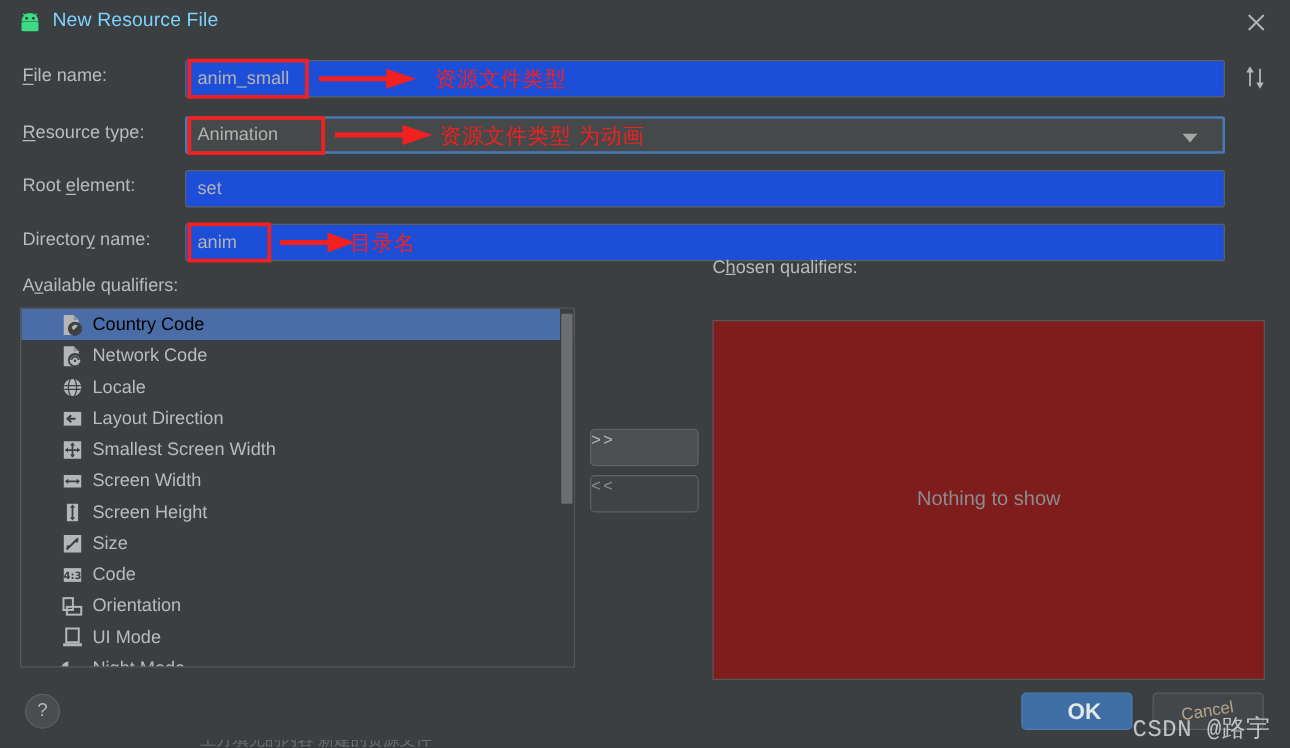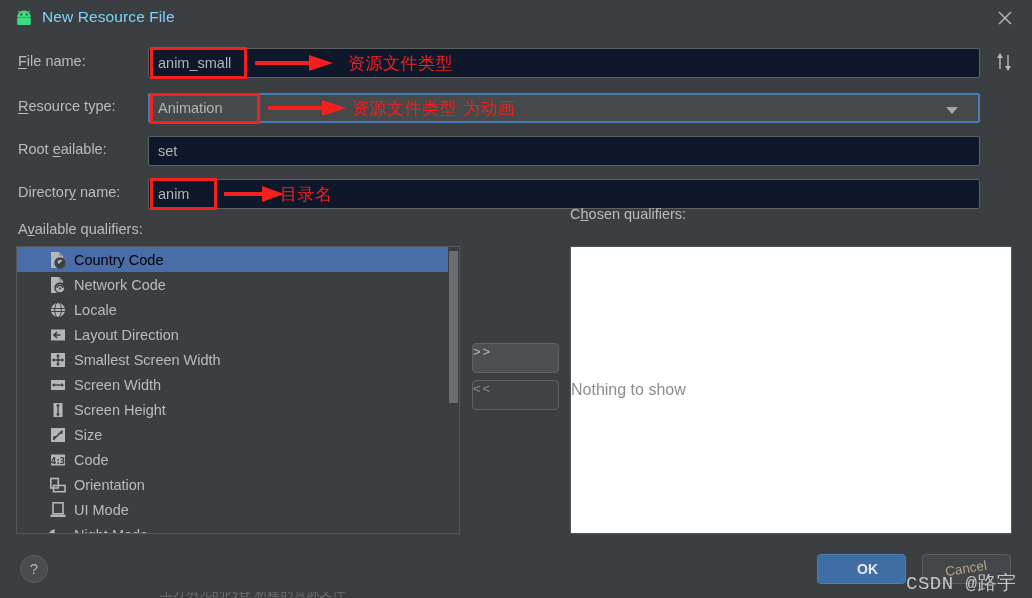--- a/index.html
+++ b/index.html
@@ -35,21 +35,21 @@
 
   
   .frow { position: absolute; left: 0; width: 1032px; height: 30px; }
   .flabel {
     position: absolute; left: 18px; top: 5px;
     font-size: 14.5px; color: #bbbbbb; white-space: nowrap;
   }
   .flabel u { text-decoration: underline; text-underline-offset: 2px; }
   .finput {
     position: absolute; left: 148px; width: 832px; height: 30px;
-    background: #0f172a; border: 1px solid #5e6060; border-radius: 2px;
+    background: #1d4ed8; border: 1px solid #5e6060; border-radius: 2px;
     color: #b3b3b3; font-size: 14.5px;
     padding: 0 0 0 9px; line-height: 28px; white-space: nowrap;
   }
   .finput.focused {
     border: 2px solid #4a7ab5; background: #45494a;
     line-height: 26px; padding-left: 8px;
   }
 
   
   .redbox {
@@ -92,23 +92,23 @@
   #avail-scroll-track {
     position: absolute; right: 0; top: 0; width: 11px; height: 286px;
     background: #3c3f41;
   }
   #avail-scroll-thumb {
     position: absolute; right: 1px; top: 4px; width: 9px; height: 152px;
     background: #6b6f70; border-radius: 1px; cursor: pointer;
   }
 
   #chosen-list {
-    position: absolute; left: 570px; top: 246px; width: 442px; height: 288px;
-    background: #ffffff; border: 1px solid #555859;
-    display: flex; align-items: center; 
+    position: absolute; left: 570px; top: 256px; width: 442px; height: 288px;
+    background: #7f1d1d; border: 1px solid #555859;
+    display: flex; align-items: center; justify-content: center;
   }
   #nothing-to-show { font-size: 16px; color: #8b8d8f; }
 
   .movebtn {
     position: absolute; left: 472px; width: 87px; height: 30px;
     background: #4c5052; border: 1px solid #5e6264; border-radius: 4px;
     color: #b9b9b9; font-size: 13px; letter-spacing: 2px; cursor: pointer;
     font-family: "Liberation Sans", sans-serif;
   }
   #btn-add { top: 343px; }
@@ -117,21 +117,21 @@
   
   #help-button {
     position: absolute; left: 20px; top: 555px; width: 28px; height: 28px;
     border-radius: 50%; background: #4a4d4f; border: 1px solid #5c5f61;
     color: #b6b6b6; font-size: 15px; text-align: center; line-height: 26px;
     cursor: pointer;
   }
   #ok-button {
     position: absolute; left: 817px; top: 554px; width: 89px; height: 30px;
     background: #3f6ea4; border: 1px solid #4b7cb5; border-radius: 4px;
-    color: #e3e8ed; font-size: 14px; font-weight: bold;
+    color: #e3e8ed; font-size: 18px; font-weight: bold;
     text-align: center; line-height: 28px; cursor: pointer; padding-left: 12px;
   }
   #cancel-button {
     position: absolute; left: 922px; top: 554px; width: 89px; height: 30px;
     background: #434749; border: 1px solid #5b5e60; border-radius: 4px;
     color: #b5a38c; font-size: 13.5px; text-align: center; line-height: 28px;
     cursor: pointer;
   }
   #cancel-label { display: inline-block; transform: rotate(-9deg); }
   #watermark {
@@ -189,21 +189,21 @@
     </div>
   </div>
   <div class="redbox" style="left:150px;top:93px;width:110px;height:31px;"></div>
   <svg class="redarrow" style="left:268px;top:99px;width:80px;height:18px" viewBox="0 0 80 18">
     <line x1="0" y1="9" x2="58" y2="9" stroke="#f32020" stroke-width="4"></line>
     <polygon points="54,1 78,9 54,17" fill="#f32020"></polygon>
   </svg>
   <div class="redtext" style="left:352px;top:97px">资源文件类型 为动画</div>
 
   <div class="frow" style="top:136px">
-    <div class="flabel"><span>Root </span><u>e</u><span>ailable:</span></div>
+    <div class="flabel"><span>Root </span><u>e</u><span>lement:</span></div>
     <div class="finput">set</div>
   </div>
 
   <div class="frow" style="top:179px">
     <div class="flabel"><span>Director</span><u>y</u><span> name:</span></div>
     <div class="finput">anim</div>
   </div>
   <div class="redbox" style="left:150px;top:178px;width:67px;height:32px;"></div>
   <svg class="redarrow" style="left:224px;top:185px;width:62px;height:18px" viewBox="0 0 62 18">
     <line x1="0" y1="9" x2="42" y2="9" stroke="#f32020" stroke-width="4"></line>

